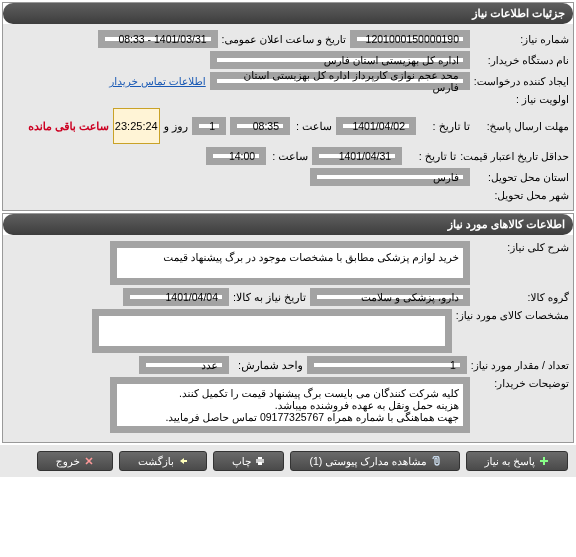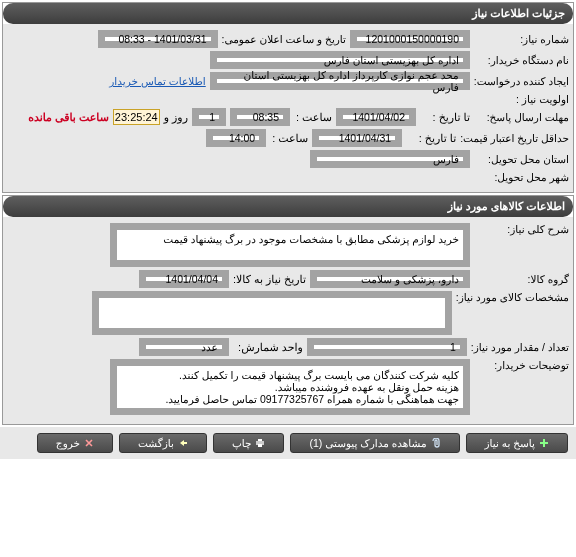--- a/index.html
+++ b/index.html
@@ -85,21 +85,21 @@
   gap: 6px;
   padding: 6px 8px;
   justify-content: flex-start;
   background: #e8e8e8;
 }
 .red { color: #cc0022; font-weight: bold; }
 .orange-box {
   background: #fff4d6;
   border: 1px solid #c9a227;
   padding: 1px 1px;
-  height: 16px;
+  height: 36px;
   display: inline-flex;
   align-items: center;
 }
 .icon {
   display: inline-block;
   width: 10px;
   height: 10px;
 }
 </style>
 </head>
@@ -169,21 +169,21 @@
 
     <div class="row" style="align-items:flex-start">
       <span class="label">شرح کلی نیاز:</span>
       <textarea class="field" rows="2" style="width: 360px;" readonly="">خرید لوازم پزشکی مطابق با مشخصات موجود در برگ پیشنهاد قیمت</textarea>
     </div>
 
     <div class="row">
       <span class="label">گروه کالا:</span>
       <span class="field w-lg">دارو، پزشکی و سلامت</span>
       <span style="min-width:70px">تاریخ نیاز به کالا:</span>
-      <span class="field" style="width:90px">1401/04/04</span>
+      <span class="field" style="width:106px">1401/04/04</span>
     </div>
 
     <div class="row" style="align-items:flex-start">
       <span class="label">مشخصات کالای مورد نیاز:</span>
       <textarea class="field" rows="2" style="width: 360px;" readonly=""></textarea>
     </div>
 
     <div class="row">
       <span class="label">تعداد / مقدار مورد نیاز:</span>
       <span class="field w-lg">1</span>

